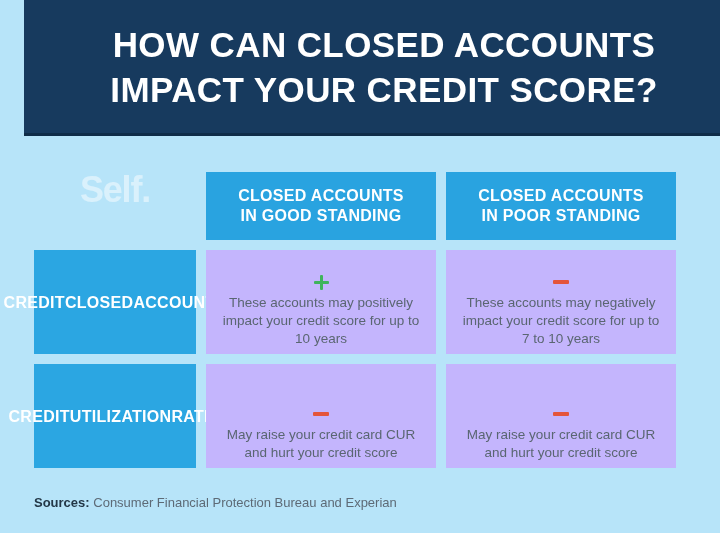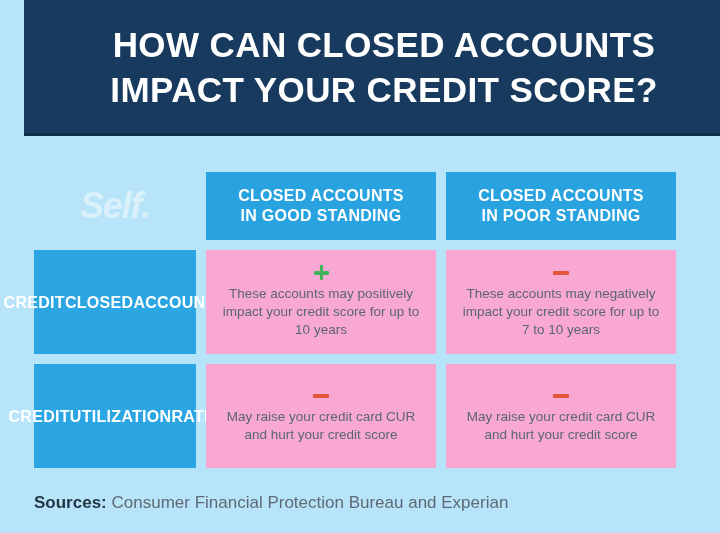--- a/index.html
+++ b/index.html
@@ -78,24 +78,22 @@
   .row-one  { top: 78px; height: 104px; }
   .row-two  { top: 192px; height: 104px; }
 
   
   .c-label { width: 162px; flex: 0 0 162px; }
   .c-data  { width: 230px; flex: 0 0 230px; }
 
   
   .brand-cell {
     display: flex;
-    align-items: center;
-    justify-content: center;
-    height: 100%;
-    font-style: italic;
+    justify-content: center;
+    height: 100%;
   }
   .brand-logo {
     font-family: "Liberation Sans", sans-serif;
     font-weight: bold;
     font-size: 36px;
     letter-spacing: -1.2px;
     color: #e2f4fd;
     opacity: 0.82;
     line-height: 1;
   }
@@ -131,27 +129,27 @@
     text-align: center;
     font-weight: bold;
     font-size: 16px;
     line-height: 21px;
     letter-spacing: 0.3px;
   }
   .row-label span { display: block; white-space: nowrap; }
 
   
   .data-cell {
-    background: #f9a8d4;
+    background: #c4b5fd;
     height: 100%;
     box-sizing: border-box;
     display: flex;
     flex-direction: column;
     align-items: center;
-    justify-content: center;
+    justify-content: flex-end;
     text-align: center;
     padding: 6px 12px;
   }
   .cell-icon {
     height: 14px;
     margin-bottom: 5px;
     display: flex;
     align-items: center;
     justify-content: center;
   }
@@ -184,21 +182,21 @@
     font-size: 13.5px;
     line-height: 18px;
     font-family: "Liberation Sans", sans-serif;
   }
 
   
   .sources {
     position: absolute;
     left: 34px;
     top: 495px;
-    font-size: 17px;
+    font-size: 13px;
     line-height: 16px;
     color: #5d6a76;
     white-space: nowrap;
   }
   .sources-label {
     font-weight: bold;
     color: #233747;
   }
   .sources-value { color: #5d6a76; }
 </style>

